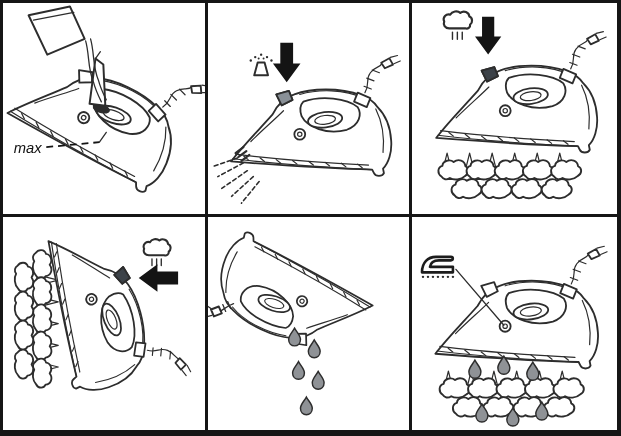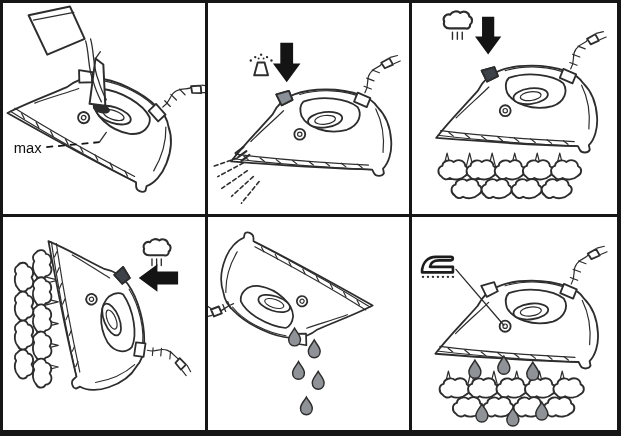--- a/index.html
+++ b/index.html
@@ -2,21 +2,21 @@
 <html><head>
 <meta charset="utf-8">
 <style>
   html,body{margin:0;padding:0;background:#fff;}
   .sheet{
     width:621px;height:436px;box-sizing:border-box;background:#fff;
     border:3px solid #161616;border-right-width:4px;border-bottom-width:6px;
     display:grid;grid-template-columns:1fr 1fr 1fr;grid-template-rows:1fr 1fr;
     font-family:"Liberation Sans", sans-serif;
   }
-  .cell{border-right:3px solid #161616;border-bottom:3px solid #161616;overflow:hidden;}
+  .cell{border-right:3px solid #161616;border-bottom:3px solid #161616;overflow:hidden;font-style:italic;}
   .cell:nth-child(3n){border-right:0;}
   .cell:nth-child(n+4){border-bottom:0;}
   svg{display:block;width:100%;height:100%;}
   .ln{stroke:#2d2d2d;stroke-width:2;fill:#fff;stroke-linejoin:round;stroke-linecap:round;}
   .thin{stroke:#2d2d2d;stroke-width:1.3;fill:none;stroke-linejoin:round;stroke-linecap:round;}
   .dark{fill:#2d2d2d;stroke:none;}
   .arrow{fill:#141414;stroke:none;}
   .btn-gray{fill:#899097;stroke:#2d2d2d;stroke-width:1.8;stroke-linejoin:round;}
   .btn-dark{fill:#3c4248;stroke:#2d2d2d;stroke-width:1.8;stroke-linejoin:round;}
   .drop{fill:#8f9296;stroke:#2d2d2d;stroke-width:1.5;}

